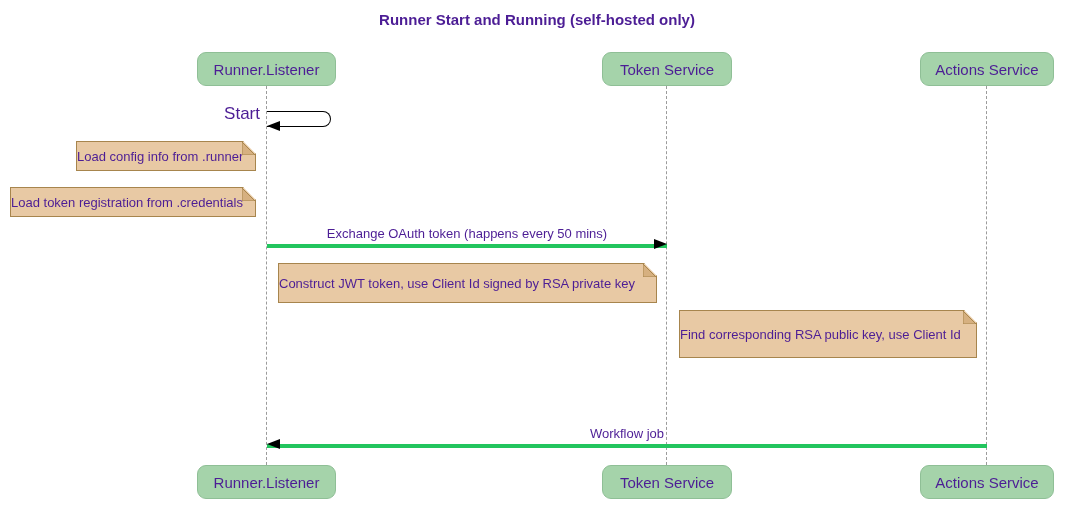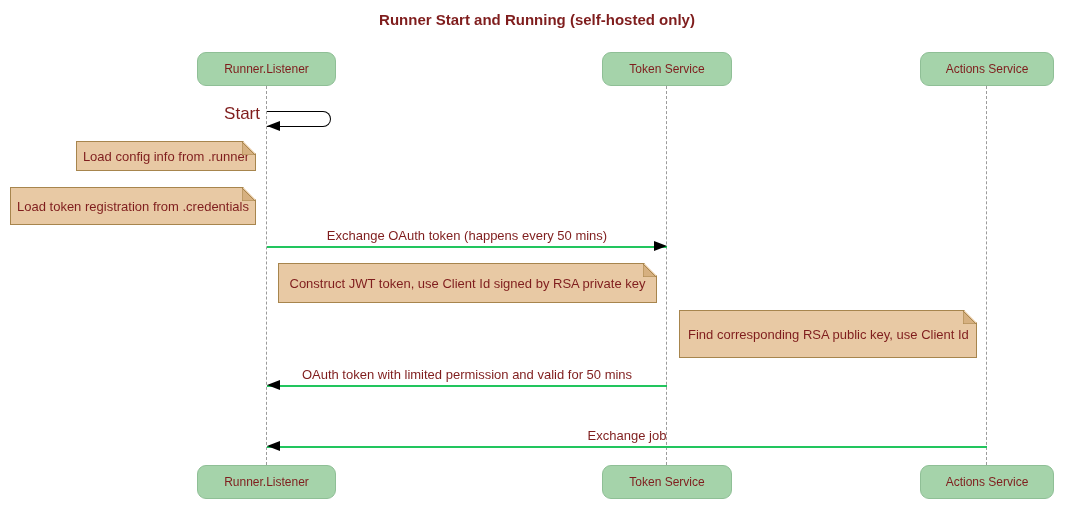--- a/index.html
+++ b/index.html
@@ -1,36 +1,36 @@
 <!DOCTYPE html>
 <html><head>
 <meta charset="utf-8">
 <style>
   html,body { margin:0; padding:0; background:#ffffff; }
   .canvas {
     position:relative; width:1070px; height:525px; background:#ffffff;
-    font-family:"Liberation Sans", sans-serif; color:#7f1d1d; overflow:hidden;
+    font-family:"Liberation Sans", sans-serif; color:#4c1d95; overflow:hidden;
   }
   .title {
     position:absolute; top:11px; left:2px; width:1070px; text-align:center;
     font-size:15px; font-weight:bold; white-space:nowrap;
   }
   .lifeline {
     position:absolute; top:86px; height:379px; width:0;
     border-left:1px dashed #9b9b9b;
   }
   .actor {
     position:absolute; height:34px; box-sizing:border-box;
     background:#a5d3aa; border:1px solid #8fbf96; border-radius:9px;
     display:flex; align-items:center; justify-content:center;
-    font-size:12px; white-space:nowrap;
+    font-size:15px; white-space:nowrap;
   }
   .msg {
     position:absolute; height:16px; box-sizing:border-box;
-    border-bottom:2px solid #22c55e;
+    border-bottom:4px solid #22c55e;
   }
   .msg .mlabel {
     position:absolute; left:0; right:0; bottom:3px; text-align:center;
     font-size:13px; white-space:nowrap;
   }
   .ah { position:absolute; width:0; height:0;
         border-top:5px solid transparent; border-bottom:5px solid transparent; }
   .ah-right { right:0; bottom:-5px; border-left:13px solid #000; }
   .ah-left  { left:0;  bottom:-5px; border-right:13px solid #000; }
 
@@ -40,28 +40,28 @@
   }
   .self-loop {
     position:absolute; left:267px; top:111px; width:64px; height:16px;
     box-sizing:border-box; border:1px solid #000; border-left:none;
     border-radius:0 9px 9px 0;
   }
 
   .note {
     position:absolute; box-sizing:border-box;
     background:#e8c9a4; border:1px solid #a7854d;
-    display:flex; align-items:center; justify-content:center;
+    display:flex; align-items:center; justify-content:flex-start;
     font-size:13px; white-space:nowrap;
     clip-path:polygon(0 0, calc(100% - 13px) 0, 100% 13px, 100% 100%, 0 100%);
   }
   .note .fold { position:absolute; top:0; right:0; }
   .note.multiline {
     flex-direction:column; align-items:flex-start; justify-content:center;
-    padding-left:8px; line-height:17px;
+    line-height:17px;
   }
 </style>
 </head>
 <body>
 
 <div class="canvas">
 
   <div class="title">Runner Start and Running (self-hosted only)</div>
 
   <div class="lifeline" style="left:266px"></div>
@@ -83,21 +83,21 @@
     <span class="ah ah-left"></span>
   </div>
 
   <div class="note" style="left:76px;top:141px;width:180px;height:30px">
     <svg class="fold" width="13" height="13">
       <path d="M0 0 L13 13 L0 13 Z" fill="#d6b080" stroke="#a7854d" stroke-width="1"></path>
     </svg>
     <span>Load config info from .runner</span>
   </div>
 
-  <div class="note" style="left:10px;top:187px;width:246px;height:38px">
+  <div class="note" style="left:10px;top:187px;width:246px;height:30px">
     <svg class="fold" width="13" height="13">
       <path d="M0 0 L13 13 L0 13 Z" fill="#d6b080" stroke="#a7854d" stroke-width="1"></path>
     </svg>
     <span>Load token registration from .credentials</span>
   </div>
 
   <div class="msg" style="left:267px;top:232px;width:400px">
     <span class="mlabel">Exchange OAuth token (happens every 50 mins)</span>
     <span class="ah ah-right"></span>
   </div>
@@ -109,28 +109,24 @@
     <span>Construct JWT token, use Client Id signed by RSA private key</span>
   </div>
 
   <div class="note multiline" style="left:679px;top:310px;width:298px;height:48px">
     <svg class="fold" width="13" height="13">
       <path d="M0 0 L13 13 L0 13 Z" fill="#d6b080" stroke="#a7854d" stroke-width="1"></path>
     </svg>
     <span>Find corresponding RSA public key, use Client Id</span>
   </div>
 
-  <div class="msg" style="left:267px;top:371px;width:400px">
-    <span class="mlabel">OAuth token with limited permission and valid for 50 mins</span>
-    <span class="ah ah-left"></span>
-  </div>
 
 
   <div class="msg" style="left:267px;top:432px;width:720px">
-    <span class="mlabel">Exchange job</span>
+    <span class="mlabel">Workflow job</span>
     <span class="ah ah-left"></span>
   </div>
 
   <div class="actor" style="left:197px;top:465px;width:139px">
     <span>Runner.Listener</span>
   </div>
   <div class="actor" style="left:602px;top:465px;width:130px">
     <span>Token Service</span>
   </div>
   <div class="actor" style="left:920px;top:465px;width:134px">

